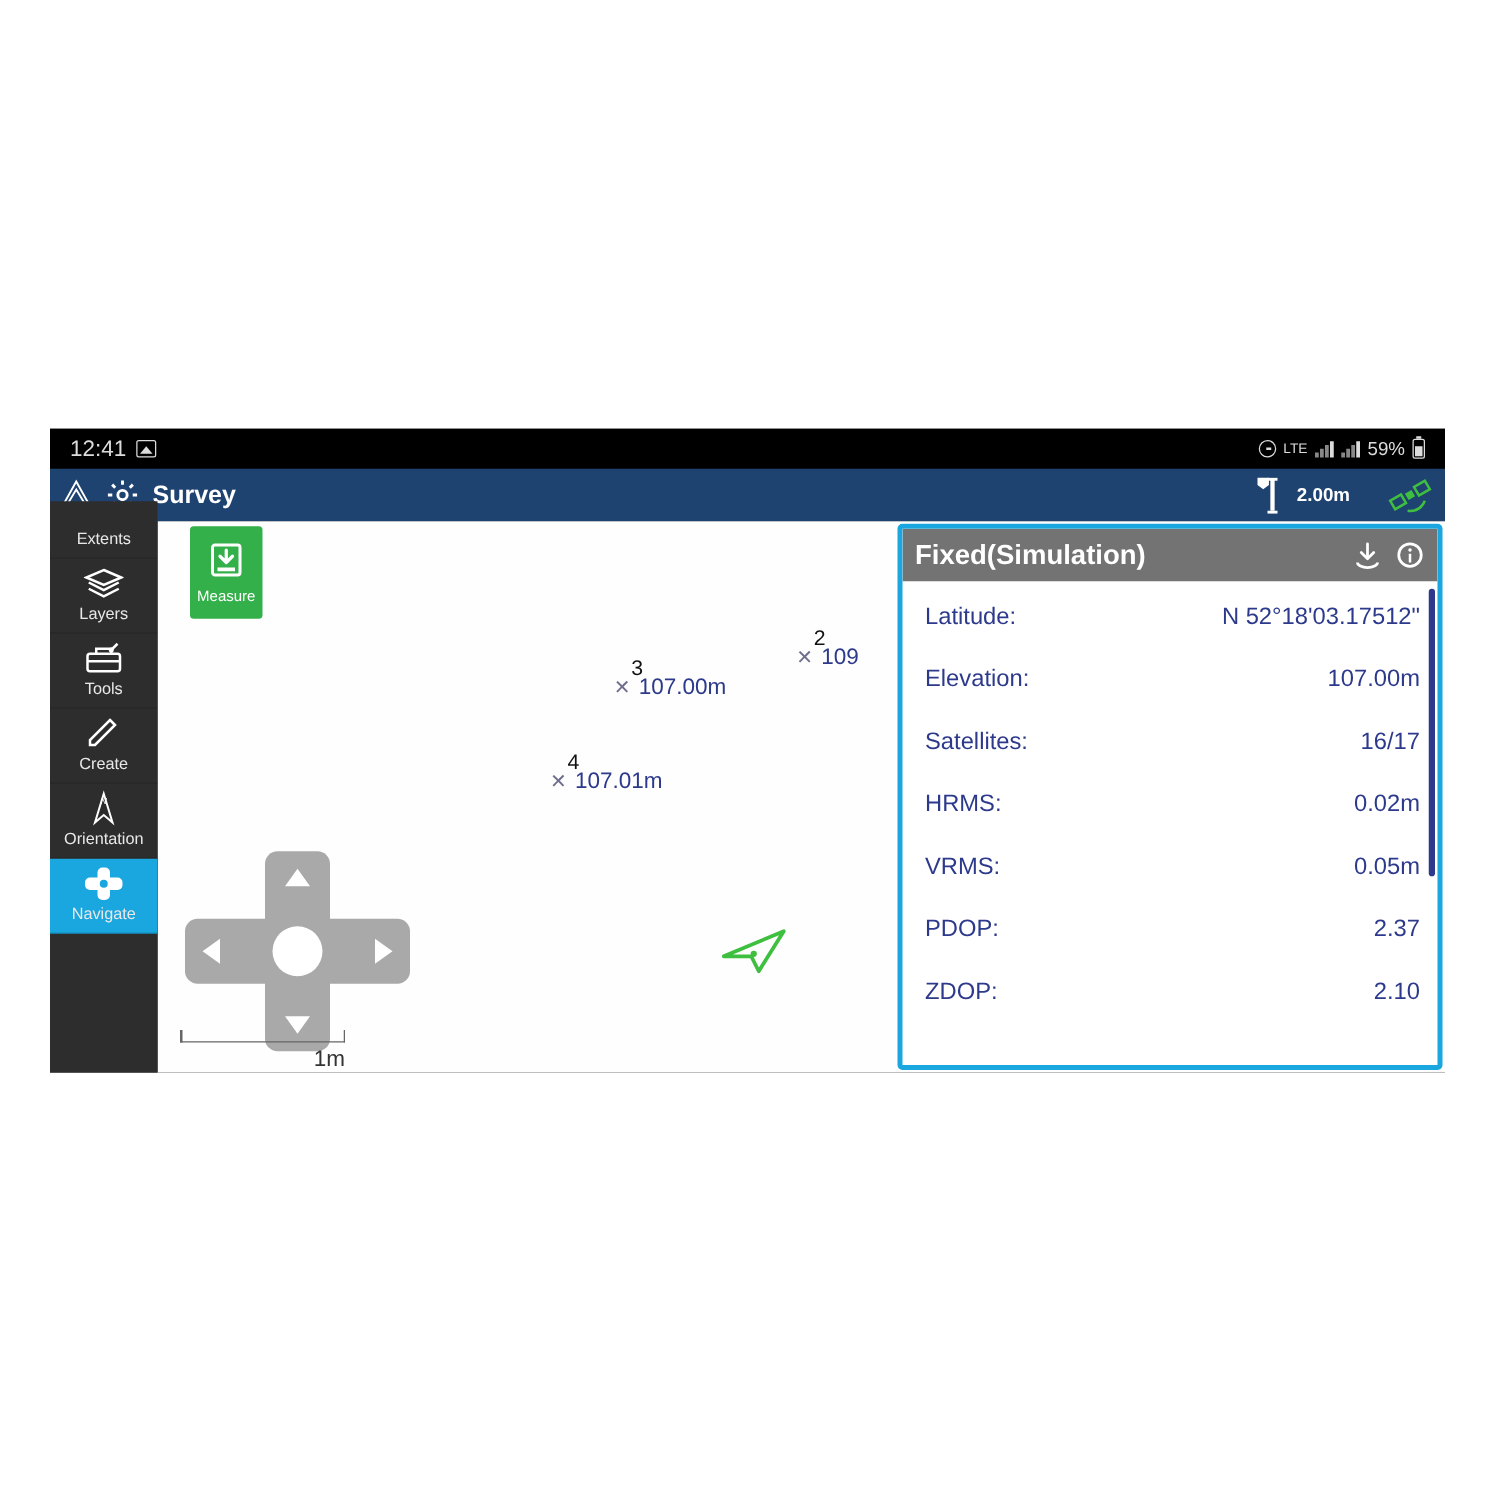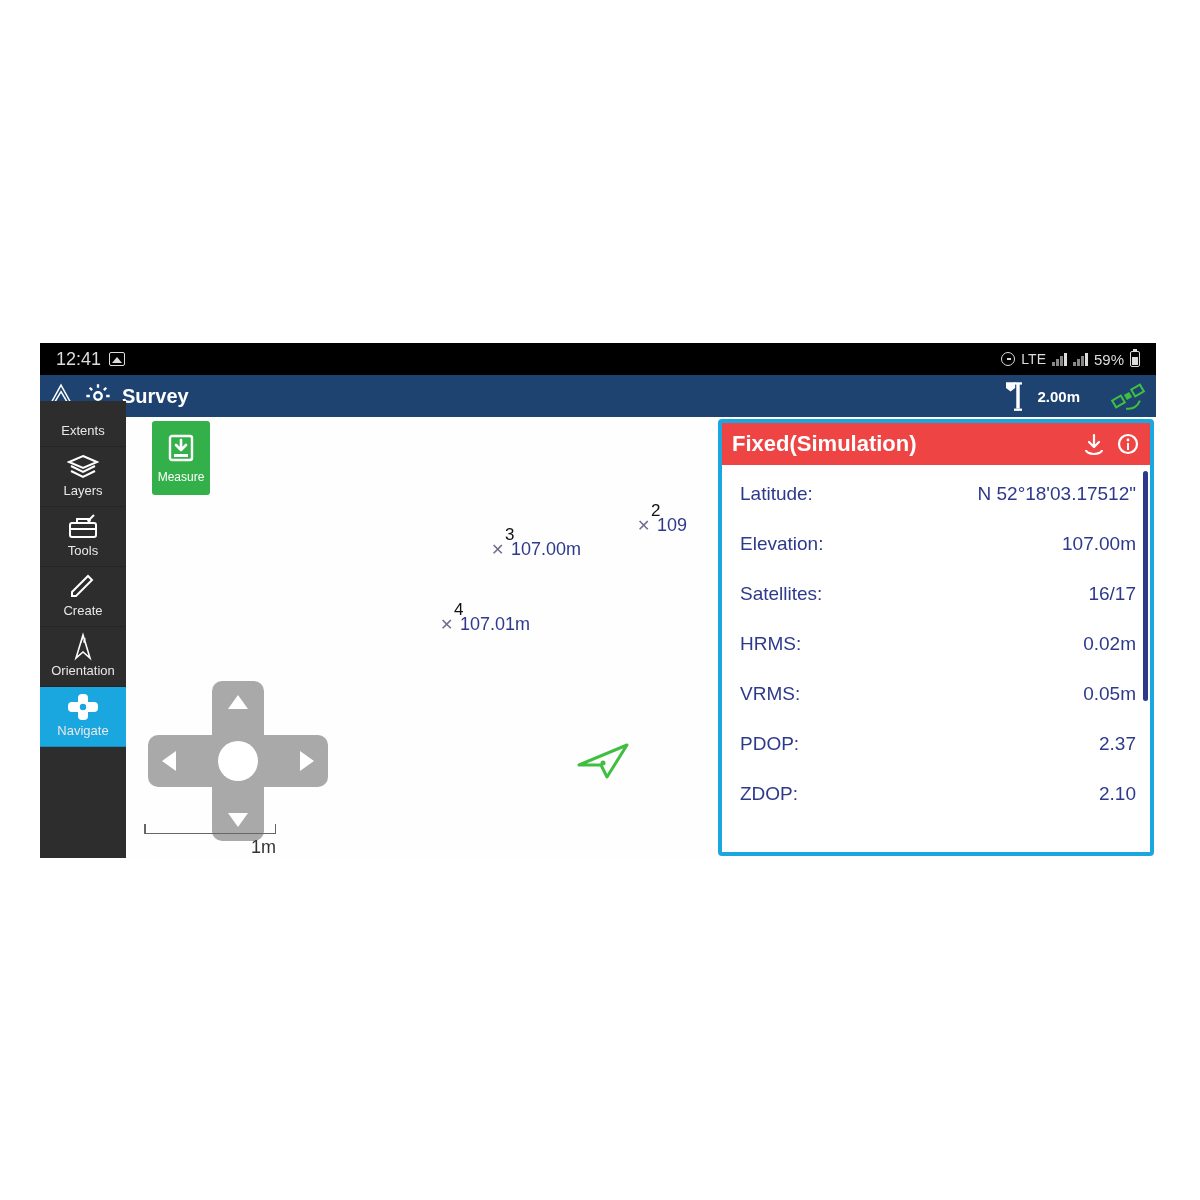--- a/index.html
+++ b/index.html
@@ -150,21 +150,21 @@
     right:2px; top:76px; bottom:2px;
     width:436px;
     border:4px solid #1aa6de;
     border-radius:4px;
     background:#fff;
     z-index:6;
     display:flex; flex-direction:column;
     overflow:hidden;
   }
   .info-hdr{
-    background:#ef4444;
+    background:#737373;
     color:#fff;
     height:42px;
     display:flex; align-items:center;
     padding:0 10px;
     gap:10px;
     font-size:22px;
     font-weight:bold;
   }
   .info-hdr .hdr-title{flex:1;}
   .info-body{
@@ -191,21 +191,21 @@
 
 <div class="stage">
 
   <div class="statusbar">
     <div class="left">
       <span>12:41</span>
       <span class="pic-icon"></span>
     </div>
     <div class="right">
       <span class="alarm-icon"></span>
-      <span style="font-size:14px;line-height:10px;">LTE</span>
+      <span style="font-size:11px;line-height:10px;">LTE</span>
       <span class="sig">
           <span class="b1"></span>
           <span class="b2"></span>
           <span class="b3"></span>
           <span class="b4"></span>
         </span>
       <span class="sig">
           <span class="b1"></span>
           <span class="b2"></span>
           <span class="b3"></span>

